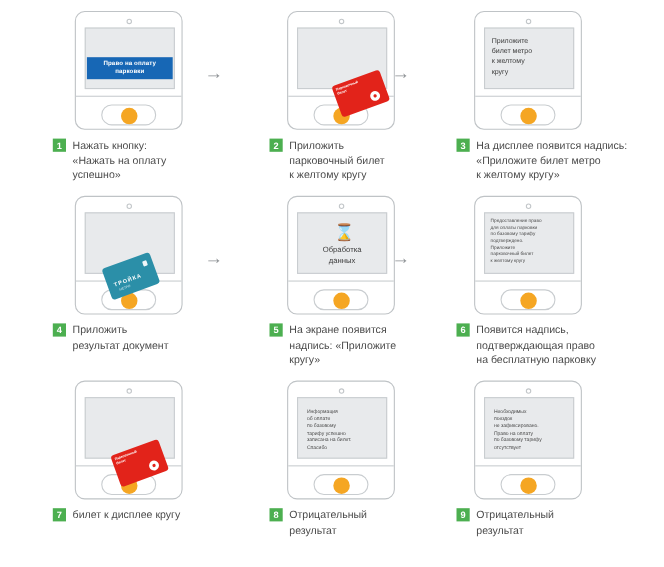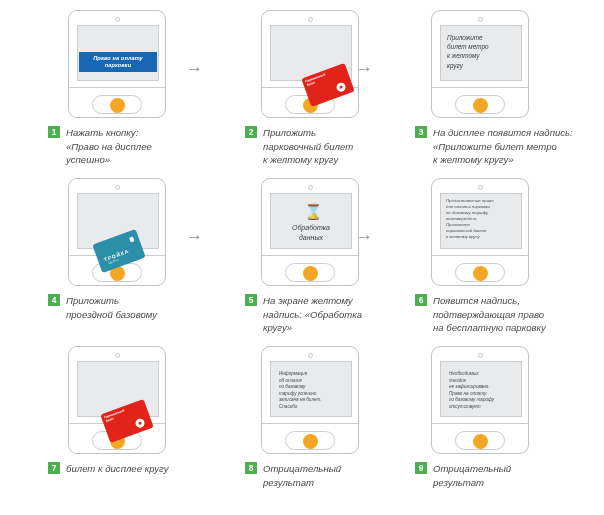--- a/index.html
+++ b/index.html
@@ -121,21 +121,21 @@
   .caption{position:absolute;top:118px;left:30px;width:215px;}
   .badge{
     display:inline-block;width:12px;height:12px;background:#4caf50;
     color:#fff;font-size:8.4px;line-height:12px;text-align:center;
     font-weight:bold;vertical-align:top;
   }
   .cap-text{
     display:inline-block;margin-left:6px;width:190px;
     font-size:9.6px;line-height:13.5px;color:#4a4a4a;vertical-align:top;
   }
-  .cap-line{display:block;white-space:nowrap;font-style:italic;}
+  .cap-line{display:block;white-space:nowrap;}
 </style>
 </head>
 <body>
 
 <div class="sheet">
 
   <div class="row row1">
 
     <div class="step col1">
       <div class="kiosk-wrap">
@@ -148,21 +148,21 @@
             </div>
           </div>
           <div class="divider"></div>
           <div class="btn-oval"></div>
           <div class="btn-dot"></div>
         </div>
       </div>
       <div class="caption">
         <span class="badge">1</span><span class="cap-text">
           <span class="cap-line">Нажать кнопку:</span>
-          <span class="cap-line">«Право на дисплее</span>
+          <span class="cap-line">«Нажать на оплату</span>
           <span class="cap-line">успешно»</span>
         </span>
       </div>
     </div>
 
     <div class="arrow arrow-a">→</div>
 
     <div class="step col2">
       <div class="kiosk-wrap">
         <div class="kiosk shift-l">
@@ -228,21 +228,21 @@
         </div>
         <div class="card card-blue pos-card-4">
           <span class="c-chip"></span>
           <span class="c-title">ТРОЙКА</span>
           <span class="c-sub">МЕТРО</span>
         </div>
       </div>
       <div class="caption">
         <span class="badge">4</span><span class="cap-text">
           <span class="cap-line">Приложить</span>
-          <span class="cap-line">проездной базовому</span>
+          <span class="cap-line">результат документ</span>
         </span>
       </div>
     </div>
 
     <div class="arrow arrow-a">→</div>
 
     <div class="step col2">
       <div class="kiosk-wrap">
         <div class="kiosk shift-l">
           <div class="lens"></div>
@@ -253,22 +253,22 @@
               <span class="cap-line">данных</span>
             </div>
           </div>
           <div class="divider"></div>
           <div class="btn-oval"></div>
           <div class="btn-dot"></div>
         </div>
       </div>
       <div class="caption">
         <span class="badge">5</span><span class="cap-text">
-          <span class="cap-line">На экране желтому</span>
-          <span class="cap-line">надпись: «Обработка</span>
+          <span class="cap-line">На экране появится</span>
+          <span class="cap-line">надпись: «Приложите</span>
           <span class="cap-line">кругу»</span>
         </span>
       </div>
     </div>
 
     <div class="arrow arrow-b">→</div>
 
     <div class="step col3">
       <div class="kiosk-wrap">
         <div class="kiosk shift-l">

